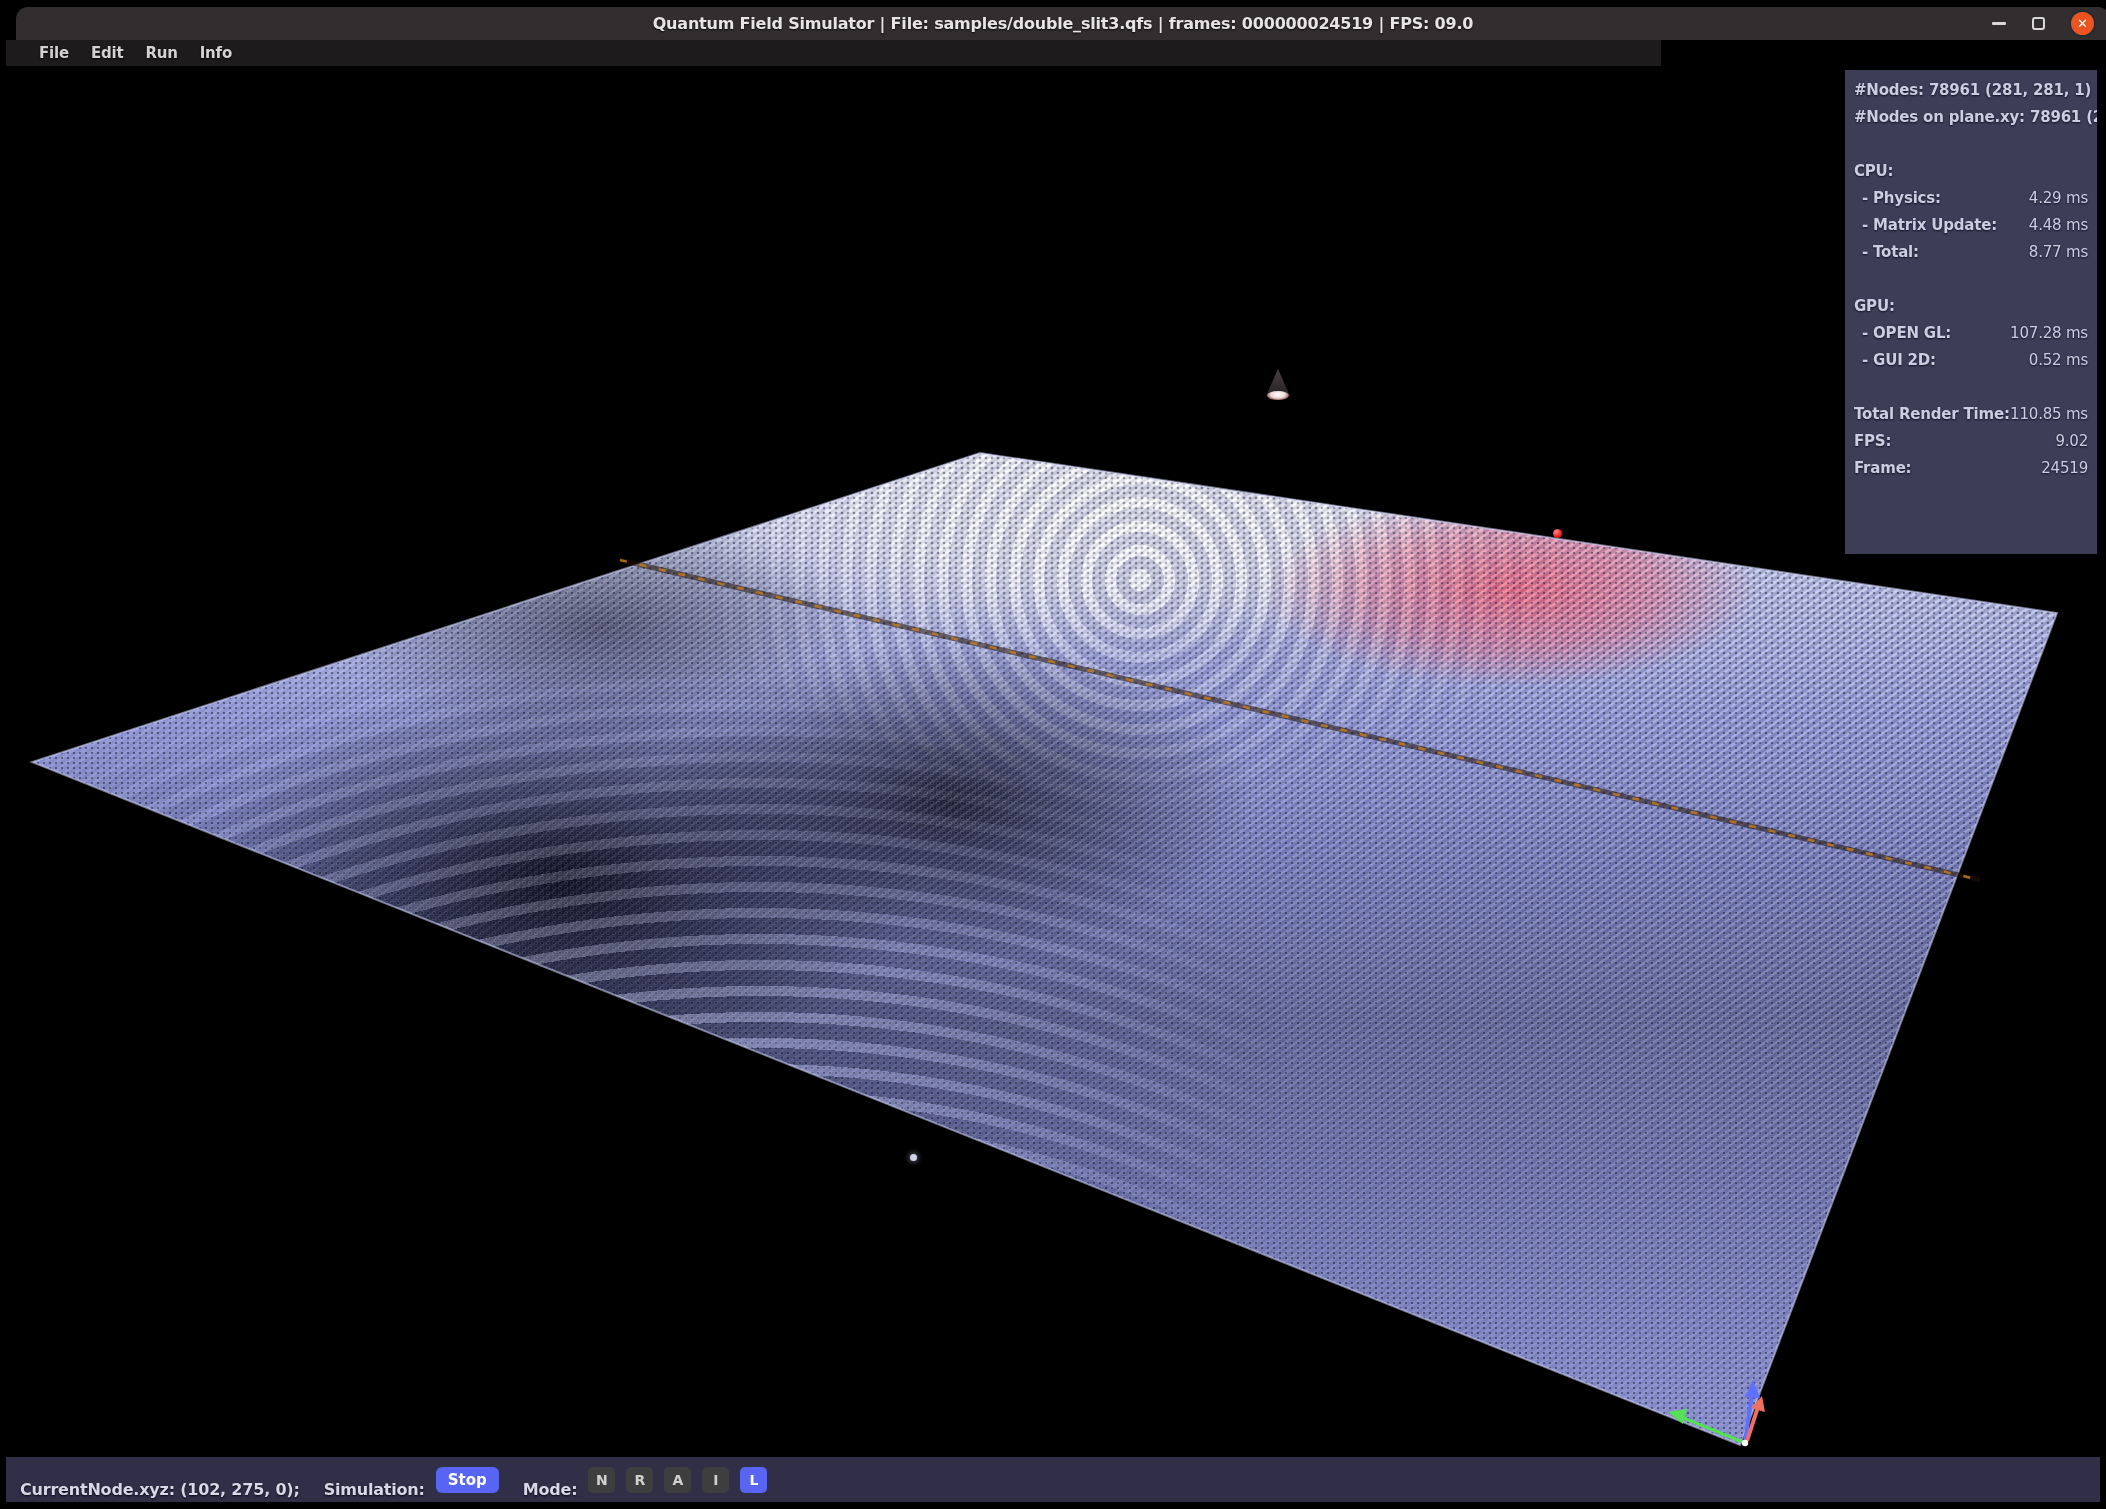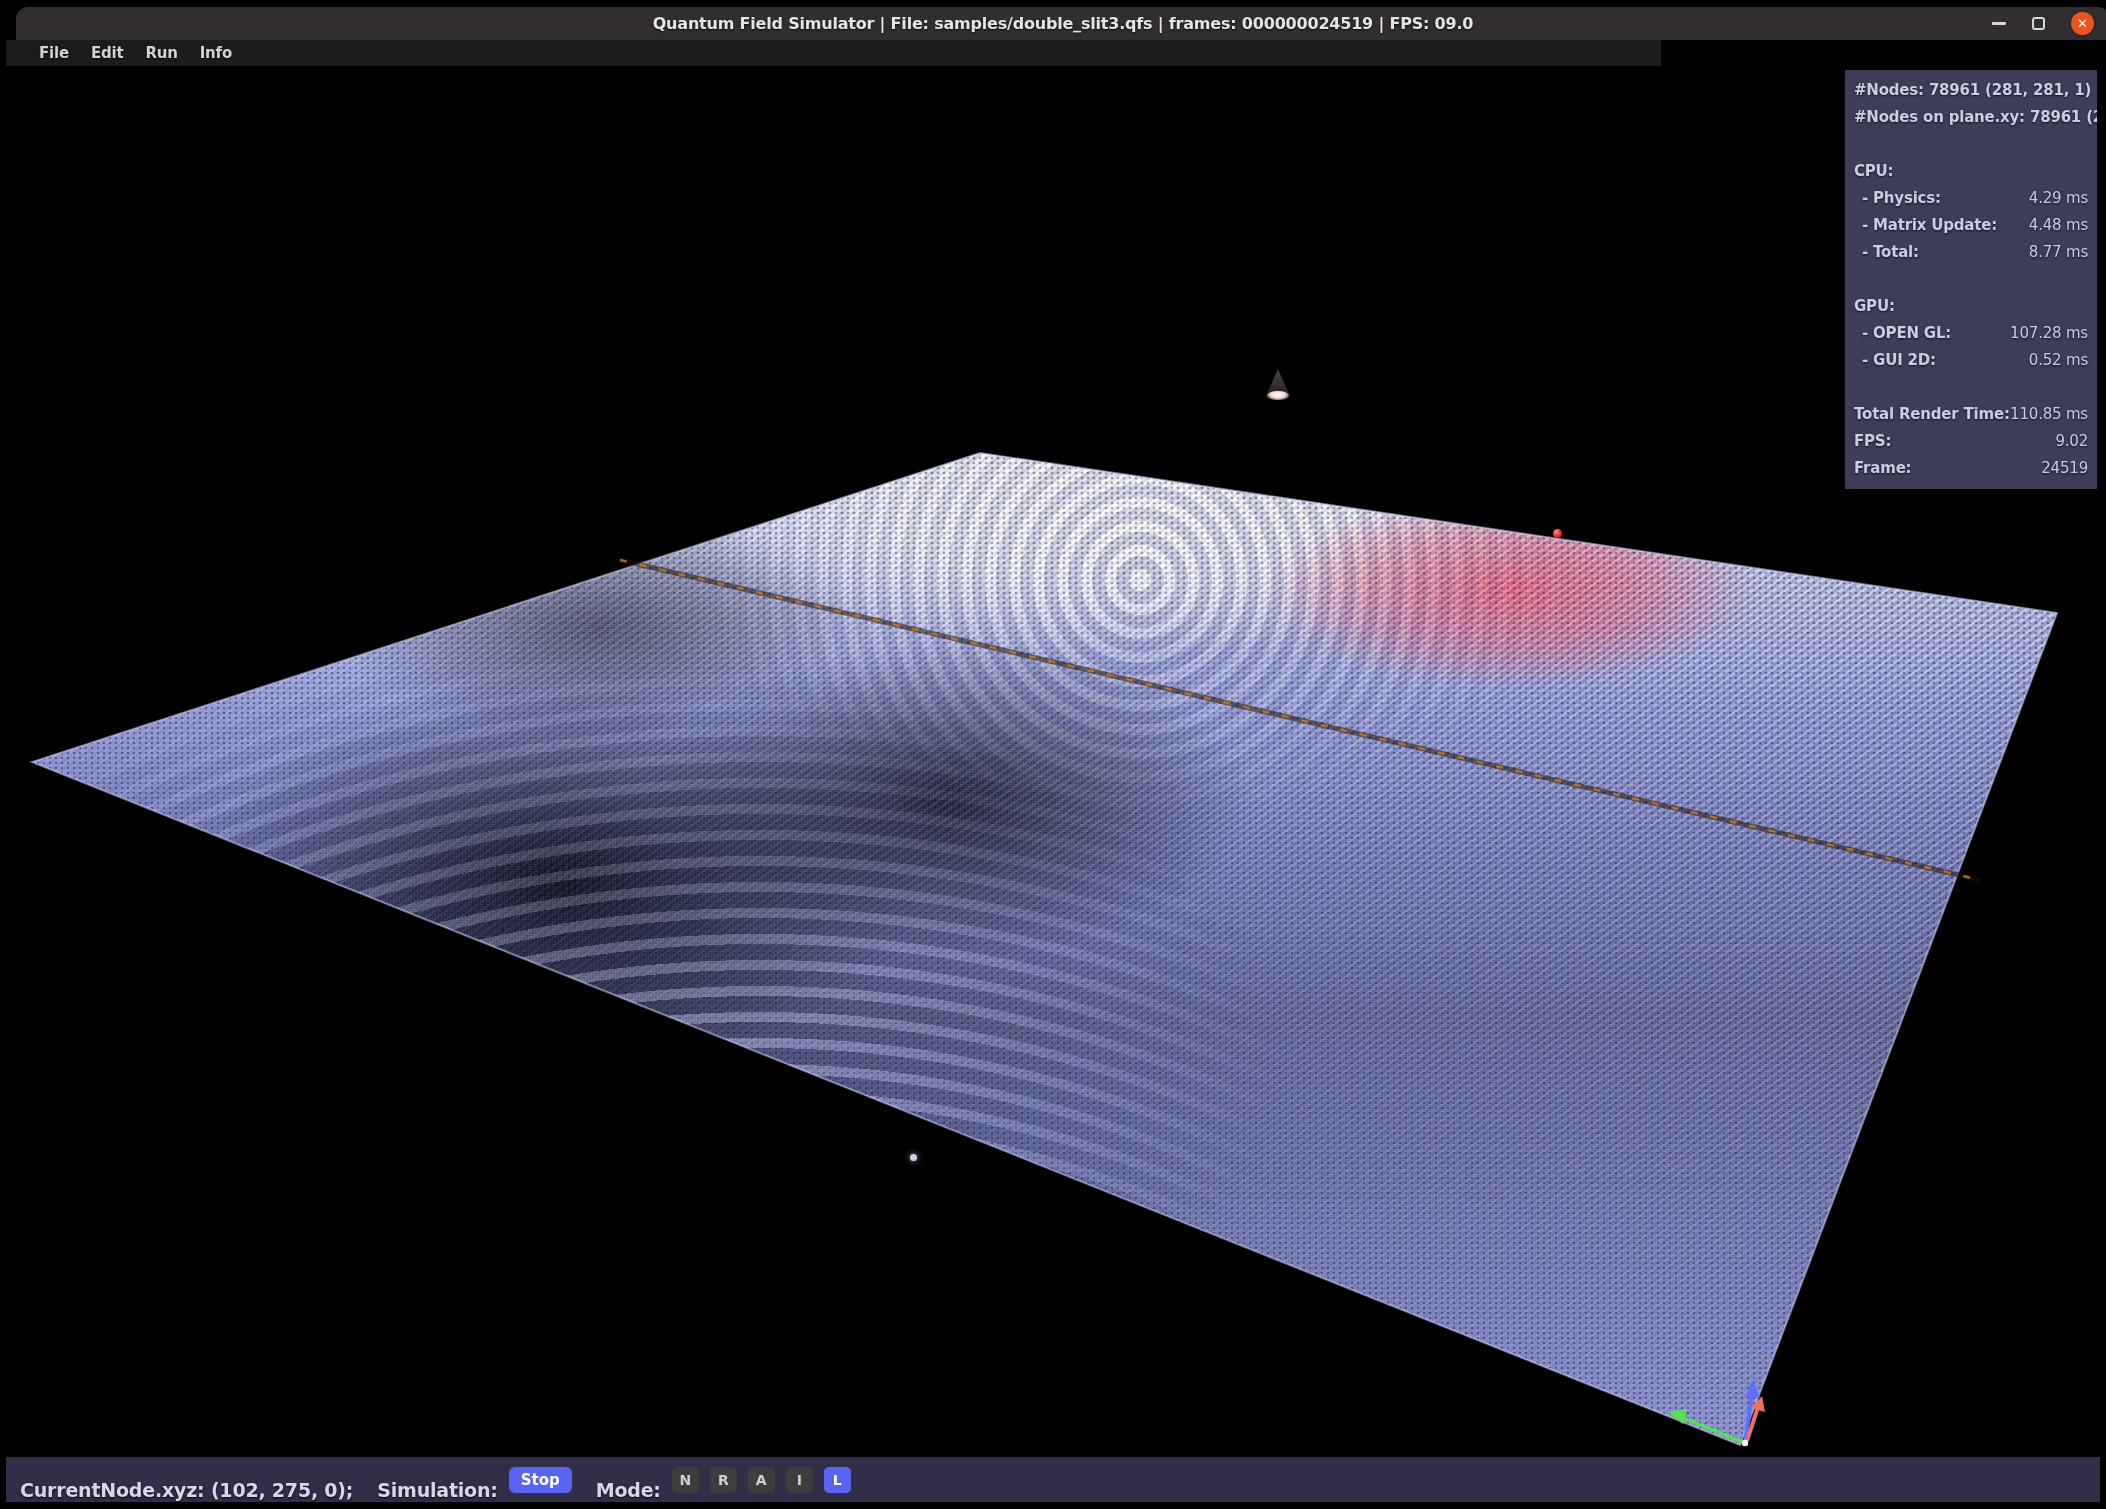--- a/index.html
+++ b/index.html
@@ -59,33 +59,33 @@
     clip-path:polygon(50% 0,96% 100%,4% 100%);}
   .cone-base{position:absolute;left:2px;top:22px;width:22px;height:9px;border-radius:50%;
     background:radial-gradient(ellipse at 50% 40%, #ffffff 0%, #ecdcd8 45%, #7a3c38 80%, rgba(60,20,20,.2) 100%);}
 
   .dot-red{position:absolute;left:1553px;top:463px;width:9px;height:9px;border-radius:50%;
     background:radial-gradient(circle at 35% 30%, #ff8a8a, #f31d1d 60%, #8d0808 100%);}
   .dot-white{position:absolute;left:910px;top:1088px;width:7px;height:7px;border-radius:50%;
     background:#e6e9ff;opacity:.9;box-shadow:0 0 6px rgba(220,225,255,.8);}
 
   
-  .stats-panel{position:absolute;left:1845px;top:70px;width:252px;height:419px;background:#3d3d58;
+  .stats-panel{position:absolute;left:1845px;top:70px;width:252px;height:484px;background:#3d3d58;
     padding:7px 9px 6px 9px;overflow:hidden;}
   .stat-row{display:flex;justify-content:space-between;height:27px;line-height:27px;white-space:nowrap;}
   .stat-label{font-size:15px;font-weight:700;color:#cdcde2;letter-spacing:-0.2px;
     text-shadow:0 1px 2px rgba(10,10,30,.9);}
   .stat-value{font-size:15px;font-weight:400;color:#cdcde2;letter-spacing:-0.2px;
     text-shadow:0 1px 2px rgba(10,10,30,.9);}
   .stat-row.indent .stat-label{padding-left:8px;}
 
   
   .statusbar{position:absolute;left:6px;top:1457px;width:2094px;height:45px;background:#312f48;
     display:flex;align-items:center;padding-left:14px;}
-  .sb-text{font-size:19px;font-weight:700;color:#d8d8e8;letter-spacing:-0.2px;
+  .sb-text{font-size:16px;font-weight:700;color:#d8d8e8;letter-spacing:-0.2px;
     text-shadow:0 1px 2px rgba(0,0,10,.9);white-space:nowrap;margin-top:20px;}
   .sb-gap-lg{margin-left:24px;}
   .btn-stop{margin-left:11px;height:26px;padding:0 12px;background:#5865f2;border:none;border-radius:6px;
     color:#ffffff;font-size:15px;font-weight:700;font-family:"DejaVu Sans",sans-serif;cursor:pointer;
     display:flex;align-items:center;}
   .mode-btn{margin-left:11px;width:27px;height:26px;border:none;border-radius:5px;background:#3e3e3e;
     color:#d0d0d0;font-size:14px;font-weight:700;font-family:"DejaVu Sans",sans-serif;cursor:pointer;
     display:flex;align-items:center;justify-content:center;}
   .mode-btn.active{background:#5865f2;color:#fff;}
 </style>

